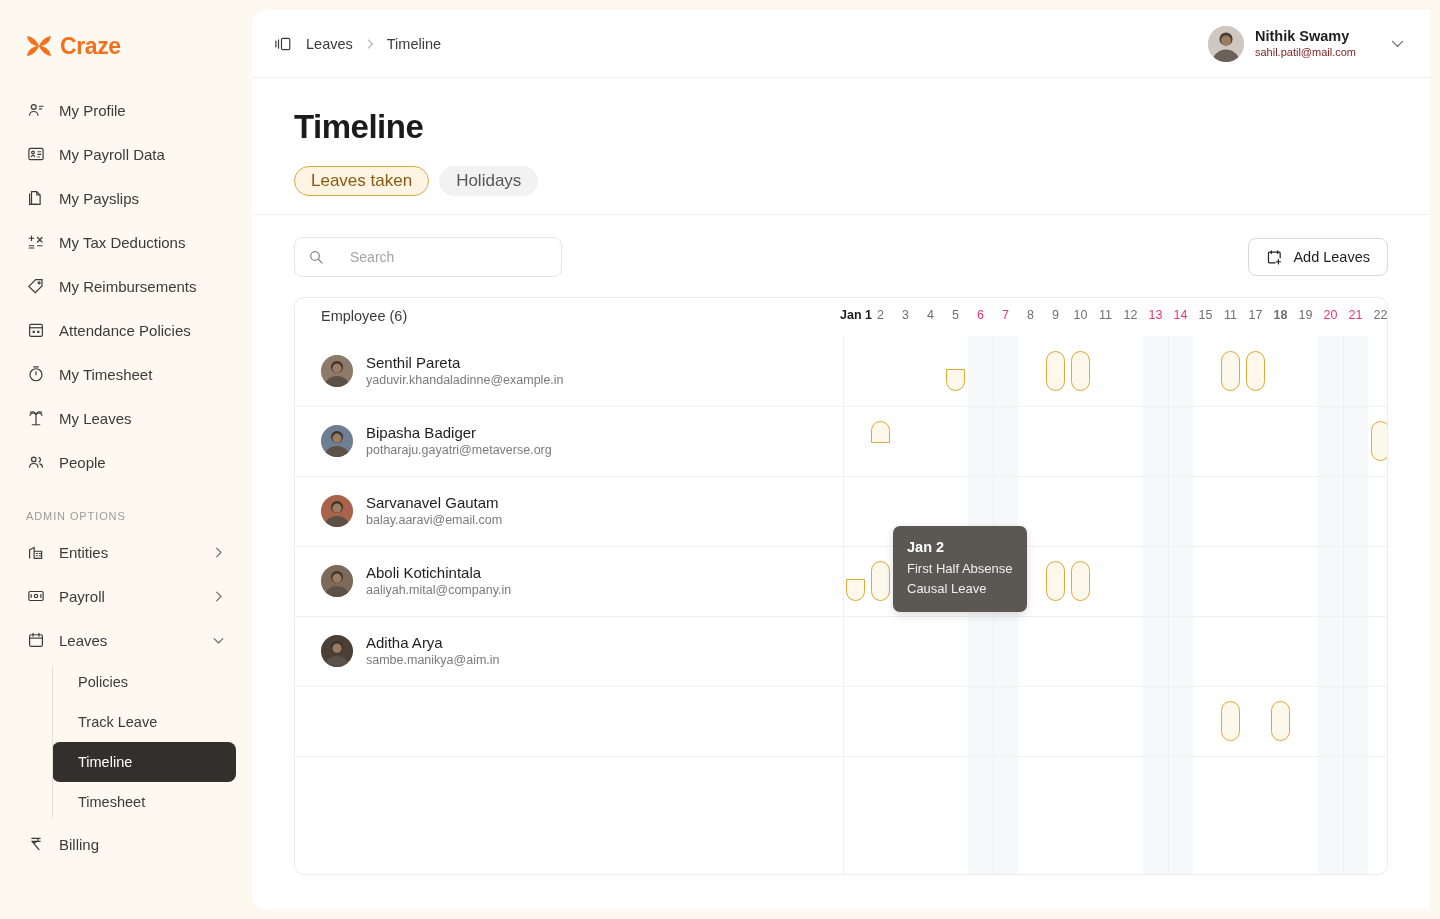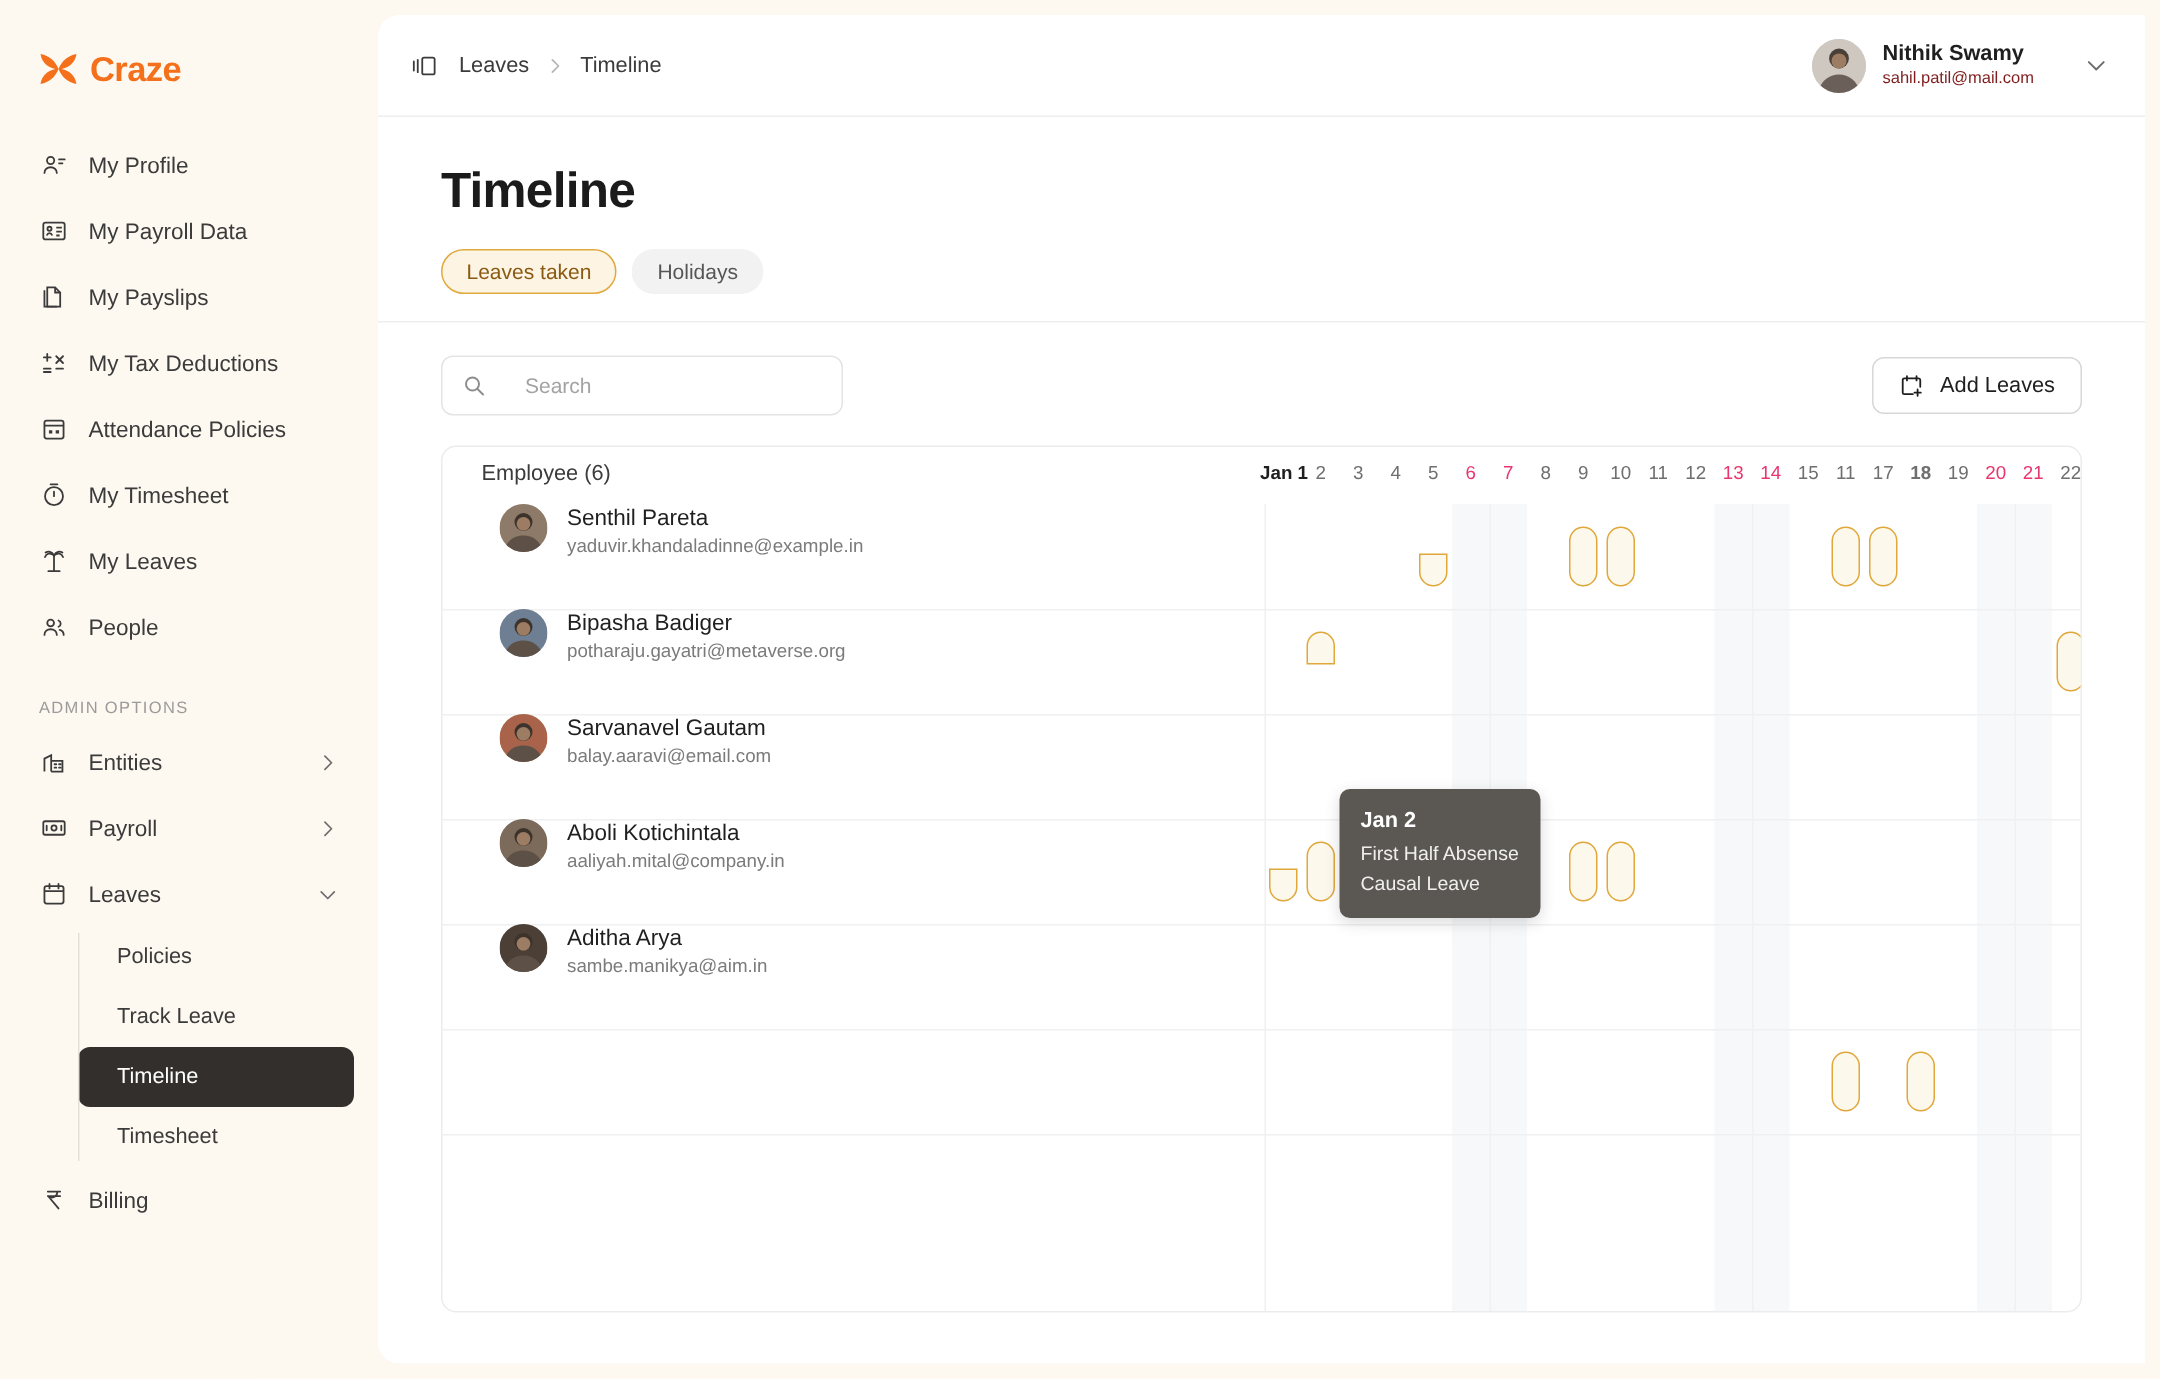--- a/index.html
+++ b/index.html
@@ -78,21 +78,21 @@
   .avatar svg { display: block; width: 100%; height: 100%; }
   .user-name { font-size: 14.5px; font-weight: bold; color: #1f1f1f; line-height: 1.25; }
   .user-mail { font-size: 11px; color: #7f1d1d; line-height: 1.3; }
   .user-chev { margin-left: 22px; color: #6d6d6d; display: flex; }
 
   .page-head { padding: 30px 42px 0 42px; border-bottom: 1px solid #eeeeee; }
   .page-title { font-size: 33px; font-weight: bold; color: #1b1b1b; letter-spacing: -0.5px; }
   .tabs { display: flex; gap: 10px; margin-top: 20px; padding-bottom: 18px; }
   .tab {
     height: 30px; padding: 0 16px; border-radius: 16px;
-    display: flex; align-items: center; font-size: 14px; cursor: pointer;
+    display: flex; align-items: center; font-size: 17px; cursor: pointer;
     background: #f2f2f2; color: #565656; border: 1px solid transparent;
   }
   .tab.active { background: #fdf4e3; color: #8a5a13; border-color: #e0a93e; }
 
   .toolbar { display: flex; align-items: center; justify-content: space-between; padding: 22px 42px 0 42px; }
   .search-box {
     width: 268px; height: 40px; border: 1px solid #e4e4e4; border-radius: 8px;
     display: flex; align-items: center; gap: 26px; padding: 0 13px;
   }
   .search-box input {
@@ -124,22 +124,22 @@
   }
   .date-cell.weekend { color: #e8376f; }
   .date-cell.month { font-weight: bold; color: #1f1f1f; width: 42px; }
   .grid-area { position: absolute; left: 0; top: 38px; right: 0; bottom: 0; }
   .wk-band { position: absolute; top: 0; bottom: 0; background: #f7f8fa; }
   .vline { position: absolute; top: 0; bottom: 0; width: 1px; background: #f0f0f0; }
   .row-line { position: absolute; left: 0; right: 0; height: 1px; background: #f0f0f0; }
 
   .emp-rows { position: absolute; left: 0; top: 38px; right: 0; bottom: 0; }
   .emp-row {
-    position: absolute; left: 12px; width: 100%; height: 70px;
-    display: flex; padding-left: 26px; gap: 13px;
+    position: absolute; left: 0; width: 100%; height: 70px;
+    display: flex; align-items: center; padding-left: 26px; gap: 13px;
   }
   .emp-name { font-size: 15px; color: #1f1f1f; font-weight: 500; line-height: 1.3; }
   .emp-mail { font-size: 12.5px; color: #7b7b7b; line-height: 1.35; }
 
   .marker {
     position: absolute; width: 19px; border: 1.3px solid #e0a73a;
     background: #fdf8ec; cursor: pointer;
   }
   .marker.full { height: 40px; border-radius: 10px; }
   .marker.second-half { height: 22px; border-radius: 0 0 10px 10px; }
@@ -203,20 +203,29 @@
       <div class="nav-item">
         <span class="ico">
           <svg width="18" height="18" viewBox="0 0 24 24" fill="none" stroke="#3b3b3b" stroke-width="1.6" stroke-linecap="round">
               <path d="M3 7h6M6 4v6"></path>
               <path d="M3 17h6M3 20h6"></path>
               <path d="M14 6l6 6M20 6l-6 6"></path>
               <path d="M14 17h6"></path>
             </svg>
         </span>
         <span>My Tax Deductions</span>
+      </div>
+      <div class="nav-item">
+        <span class="ico">
+          <svg width="18" height="18" viewBox="0 0 24 24" fill="none" stroke="#3b3b3b" stroke-width="1.6">
+              <path d="M11.5 3.5H20v8.5l-9 9-8.5-8.5z"></path>
+              <circle cx="16.2" cy="7.8" r="1.3"></circle>
+            </svg>
+        </span>
+        <span>My Reimbursements</span>
       </div>
       <div class="nav-item">
         <span class="ico">
           <svg width="18" height="18" viewBox="0 0 24 24" fill="none" stroke="#3b3b3b" stroke-width="1.6">
               <rect x="3.5" y="4.5" width="17" height="16" rx="2"></rect>
               <path d="M3.5 9h17"></path>
               <path d="M7.5 13h3v3h-3zM13.5 13h3v3h-3z" fill="#3b3b3b" stroke="none"></path>
             </svg>
         </span>
         <span>Attendance Policies</span>

